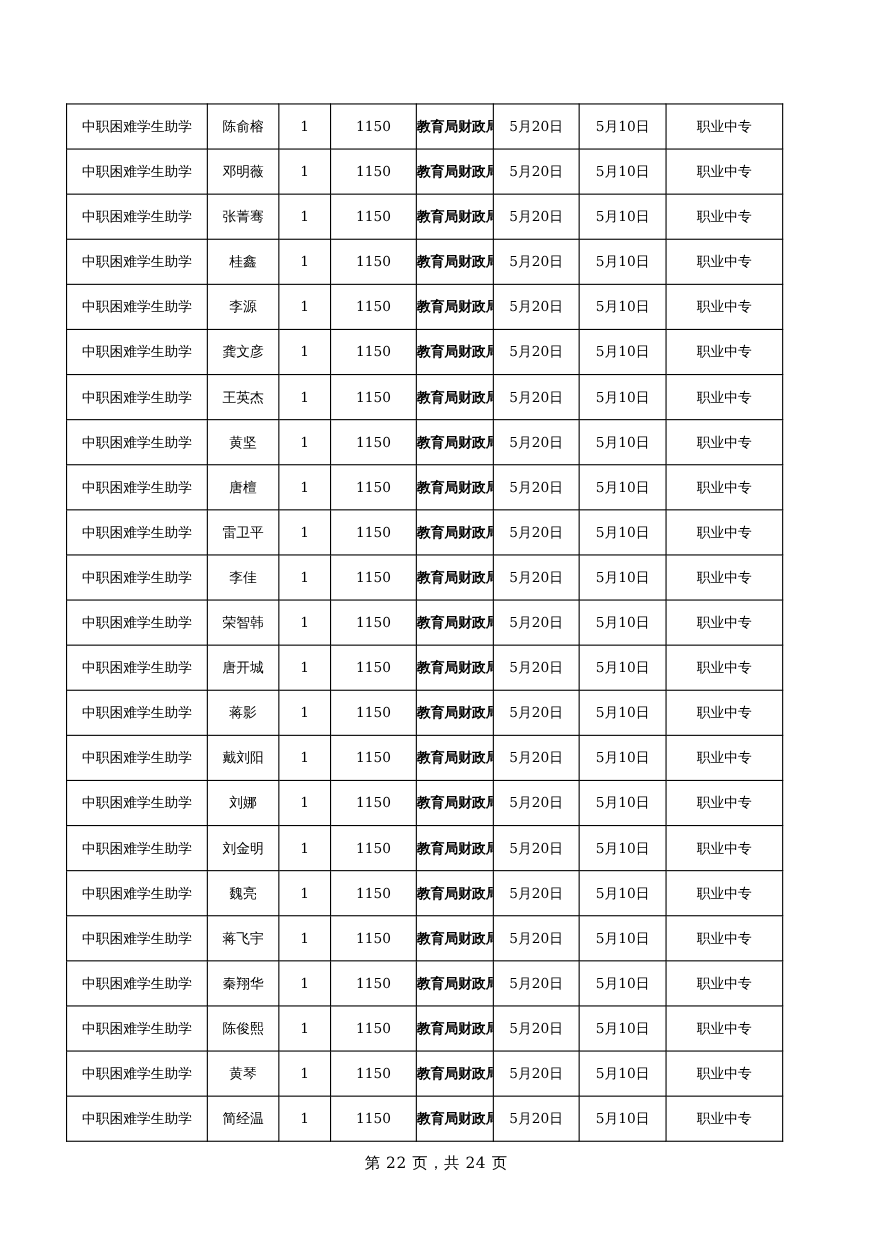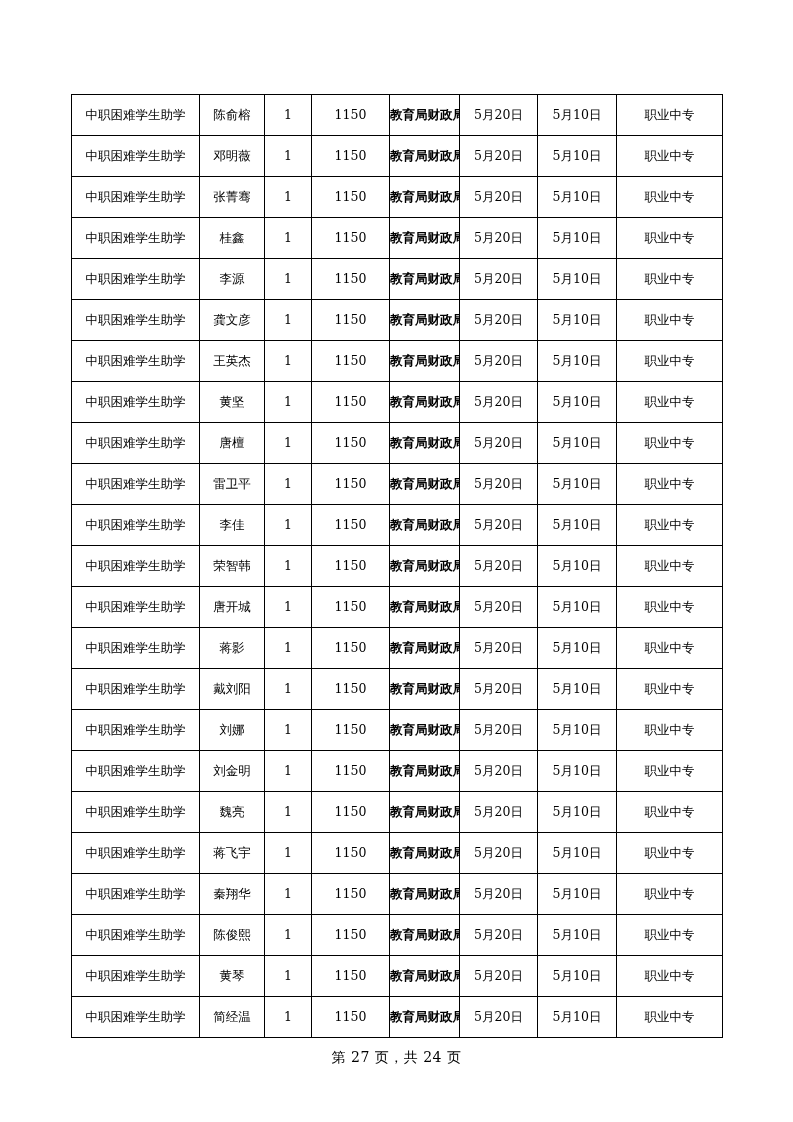--- a/index.html
+++ b/index.html
@@ -18,21 +18,21 @@
   .page {
     position: absolute;
     left: 0;
     top: 0;
     width: 793px;
     height: 1122px;
     box-sizing: border-box;
   }
   .table-wrap {
     position: absolute;
-    left: 71px;
+    left: 60px;
     top: 94px;
     width: 651px;
   }
   table.grid {
     border-collapse: collapse;
     table-layout: fixed;
     width: 651px;
   }
   table.grid td {
     border: 1px solid #000000;
@@ -329,15 +329,15 @@
             <td class="num">1150</td>
             <td class="dept">教育局财政局</td>
             <td>5月20日</td>
             <td>5月10日</td>
             <td>职业中专</td>
           </tr>
         </tbody>
     </table>
   </div>
 
-  <div class="footer">第 27 页，共 24 页</div>
+  <div class="footer">第 22 页，共 24 页</div>
 
 </div>
 
 </body></html>

